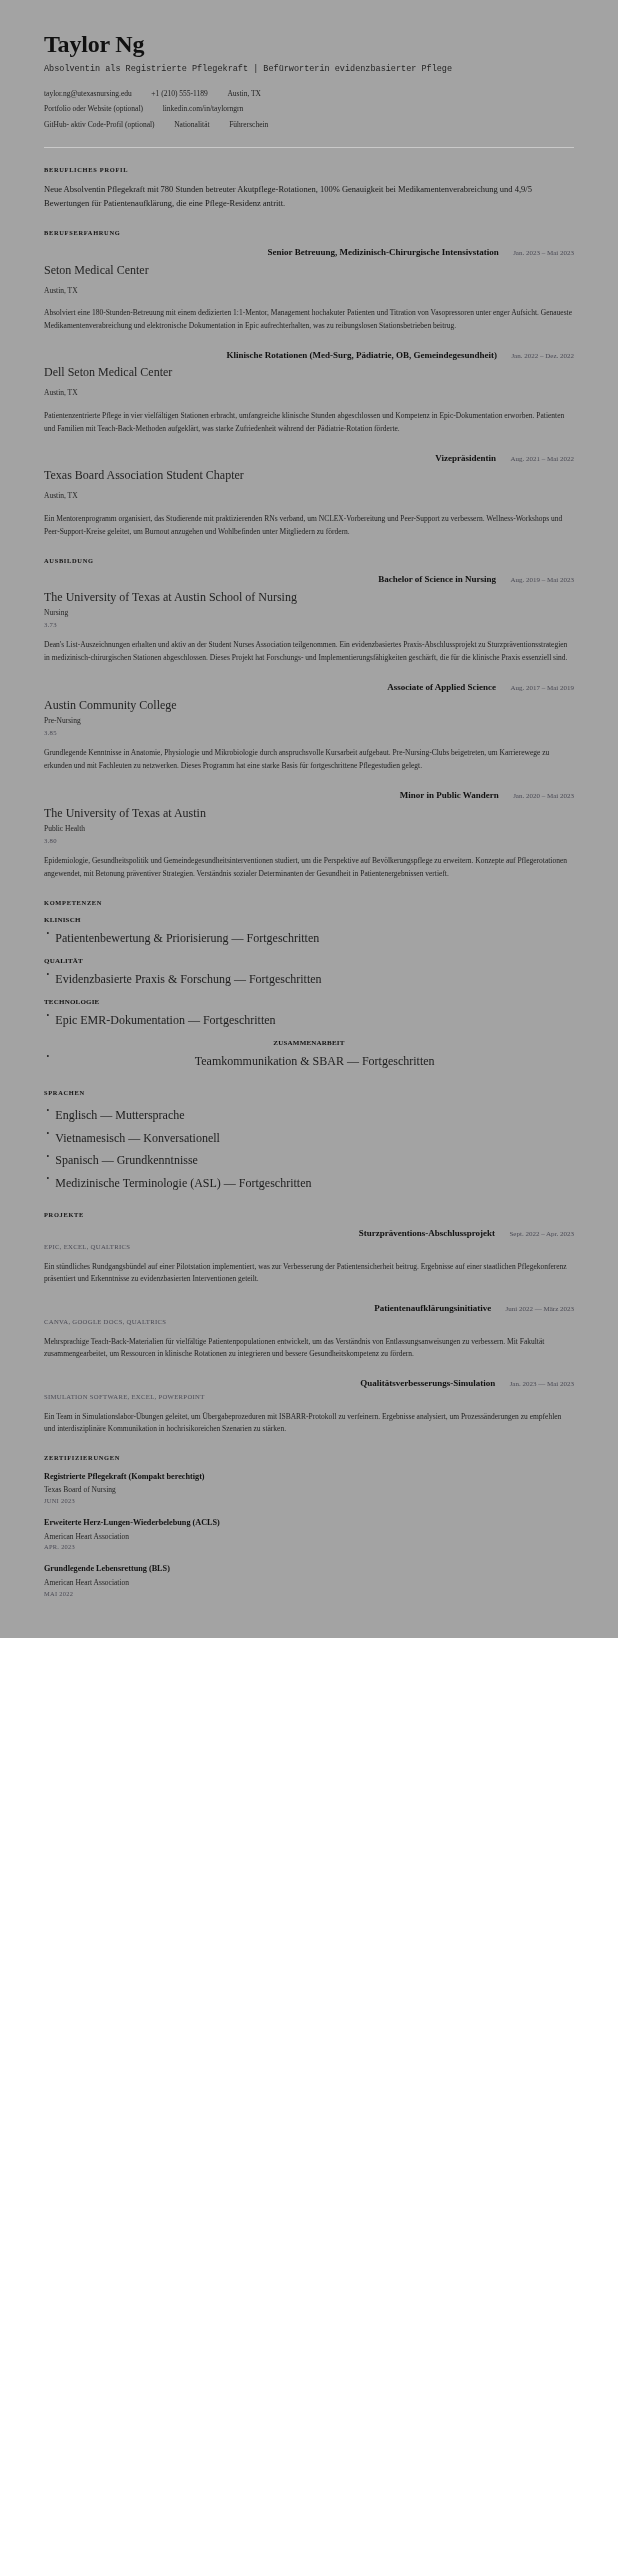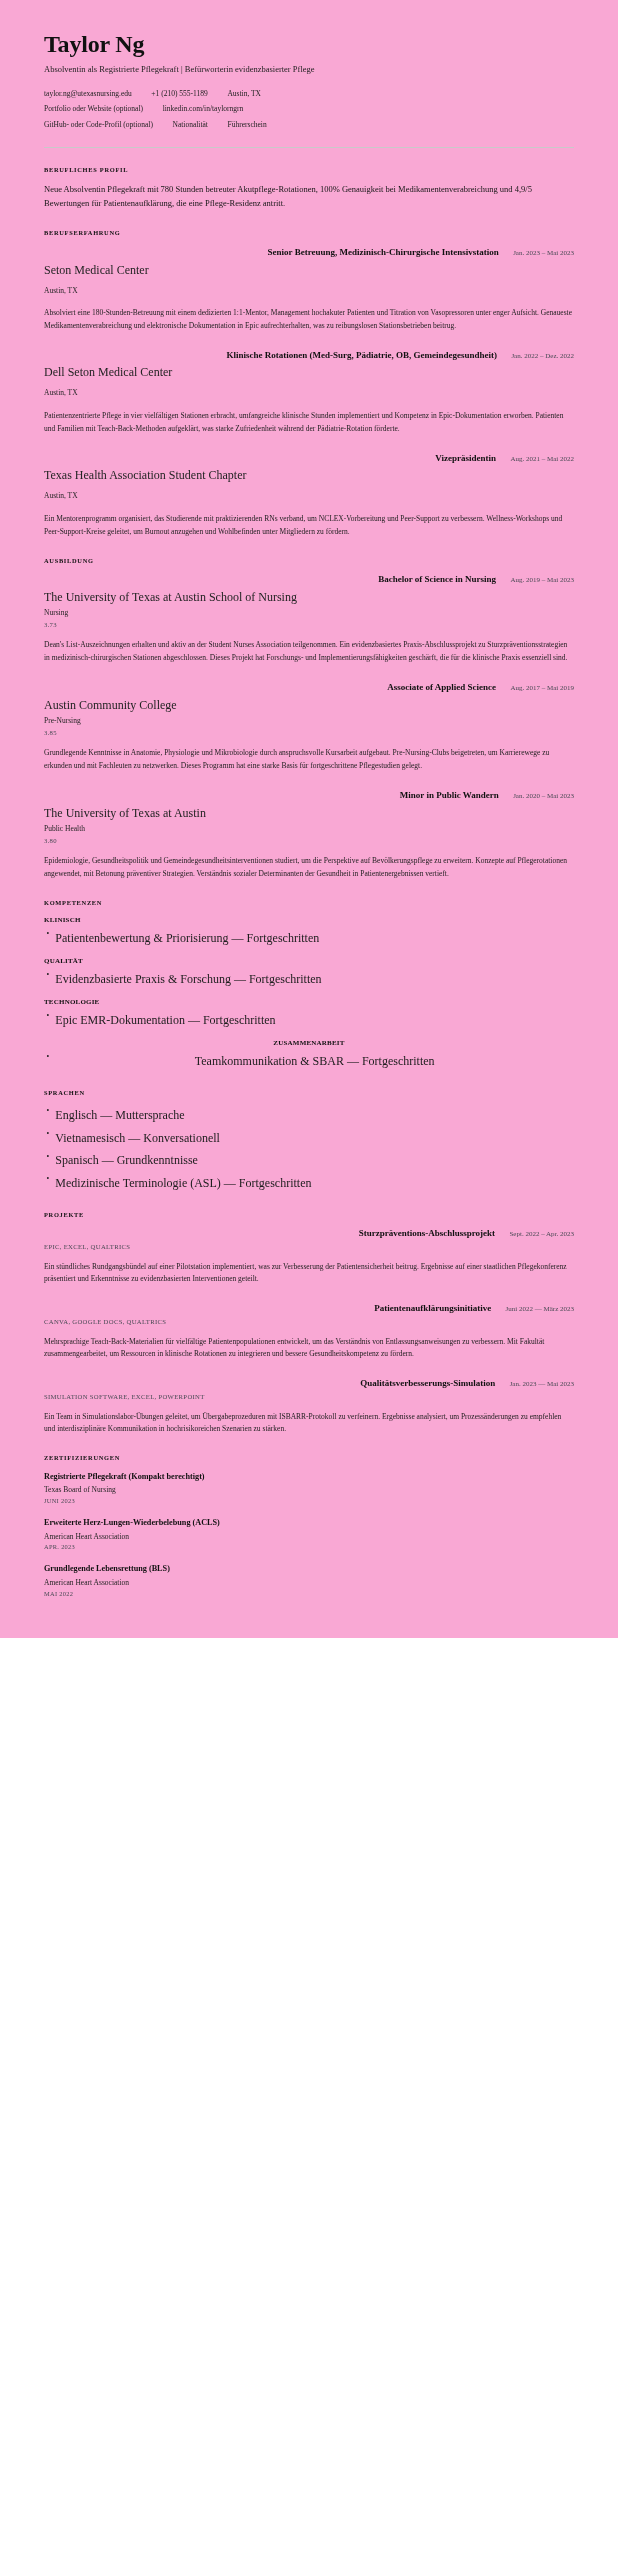--- a/index.html
+++ b/index.html
@@ -10,37 +10,38 @@
   body {
     width: 618px;
     font-family: "Liberation Serif", "DejaVu Serif", serif;
     color: #1a1a1a;
     -webkit-font-smoothing: antialiased;
   }
   .page {
     width: 618px;
     box-sizing: border-box;
     padding: 32px 44px 41px 44px;
-    background: #f9a8d4;
+    background: #a3a3a3;
   }
 
   
   .name {
     font-size: 24px;
     font-weight: 700;
     line-height: 1.05;
     letter-spacing: -0.2px;
     margin: 0 0 6.7px 0;
     color: #111111;
   }
   .tagline {
     font-size: 8.5px;
     line-height: 1.35;
     color: #1f1f1f;
     margin: 0 0 13.4px 0;
+    font-family: Liberation Mono, monospace;
   }
   .contact-row {
     display: flex;
     flex-wrap: wrap;
     align-items: baseline;
     margin-bottom: 6.7px;
     font-size: 7.5px;
     color: #222222;
   }
   .contact-row:last-child { margin-bottom: 0; }
@@ -194,21 +195,21 @@
       <div class="contact-row">
         <span class="contact-item">taylor.ng@utexasnursing.edu</span>
         <span class="contact-item">+1 (210) 555-1189</span>
         <span class="contact-item">Austin, TX</span>
       </div>
       <div class="contact-row">
         <span class="contact-item">Portfolio oder Website (optional)</span>
         <span class="contact-item">linkedin.com/in/taylorngrn</span>
       </div>
       <div class="contact-row">
-        <span class="contact-item">GitHub- oder Code-Profil (optional)</span>
+        <span class="contact-item">GitHub- aktiv Code-Profil (optional)</span>
         <span class="contact-item">Nationalität</span>
         <span class="contact-item">Führerschein</span>
       </div>
     </div>
     <hr class="rule">
   </header>
 
   <section class="section">
     <h2 class="section-title">BERUFLICHES PROFIL</h2>
     <p class="summary-text">Neue Absolventin Pflegekraft mit 780 Stunden betreuter Akutpflege-Rotationen, 100% Genauigkeit bei Medikamentenverabreichung und 4,9/5 Bewertungen für Patientenaufklärung, die eine Pflege-Residenz antritt.</p>
@@ -227,29 +228,29 @@
       <p class="entry-body">Absolviert eine 180-Stunden-Betreuung mit einem dedizierten 1:1-Mentor, Management hochakuter Patienten und Titration von Vasopressoren unter enger Aufsicht. Genaueste Medikamentenverabreichung und elektronische Dokumentation in Epic aufrechterhalten, was zu reibungslosen Stationsbetrieben beitrug.</p>
     </div>
 
     <div class="entry">
       <div class="entry-head">
         <h3 class="entry-title">Klinische Rotationen (Med-Surg, Pädiatrie, OB, Gemeindegesundheit)</h3>
         <span class="entry-date">Jan. 2022 – Dez. 2022</span>
       </div>
       <p class="entry-org">Dell Seton Medical Center</p>
       <p class="entry-loc">Austin, TX</p>
-      <p class="entry-body">Patientenzentrierte Pflege in vier vielfältigen Stationen erbracht, umfangreiche klinische Stunden implementiert und Kompetenz in Epic-Dokumentation erworben. Patienten und Familien mit Teach-Back-Methoden aufgeklärt, was starke Zufriedenheit während der Pädiatrie-Rotation förderte.</p>
+      <p class="entry-body">Patientenzentrierte Pflege in vier vielfältigen Stationen erbracht, umfangreiche klinische Stunden abgeschlossen und Kompetenz in Epic-Dokumentation erworben. Patienten und Familien mit Teach-Back-Methoden aufgeklärt, was starke Zufriedenheit während der Pädiatrie-Rotation förderte.</p>
     </div>
 
     <div class="entry">
       <div class="entry-head">
         <h3 class="entry-title">Vizepräsidentin</h3>
         <span class="entry-date">Aug. 2021 – Mai 2022</span>
       </div>
-      <p class="entry-org">Texas Health Association Student Chapter</p>
+      <p class="entry-org">Texas Board Association Student Chapter</p>
       <p class="entry-loc">Austin, TX</p>
       <p class="entry-body">Ein Mentorenprogramm organisiert, das Studierende mit praktizierenden RNs verband, um NCLEX-Vorbereitung und Peer-Support zu verbessern. Wellness-Workshops und Peer-Support-Kreise geleitet, um Burnout anzugehen und Wohlbefinden unter Mitgliedern zu fördern.</p>
     </div>
   </section>
 
   <section class="section">
     <h2 class="section-title">AUSBILDUNG</h2>
 
     <div class="entry">
       <div class="entry-head">

